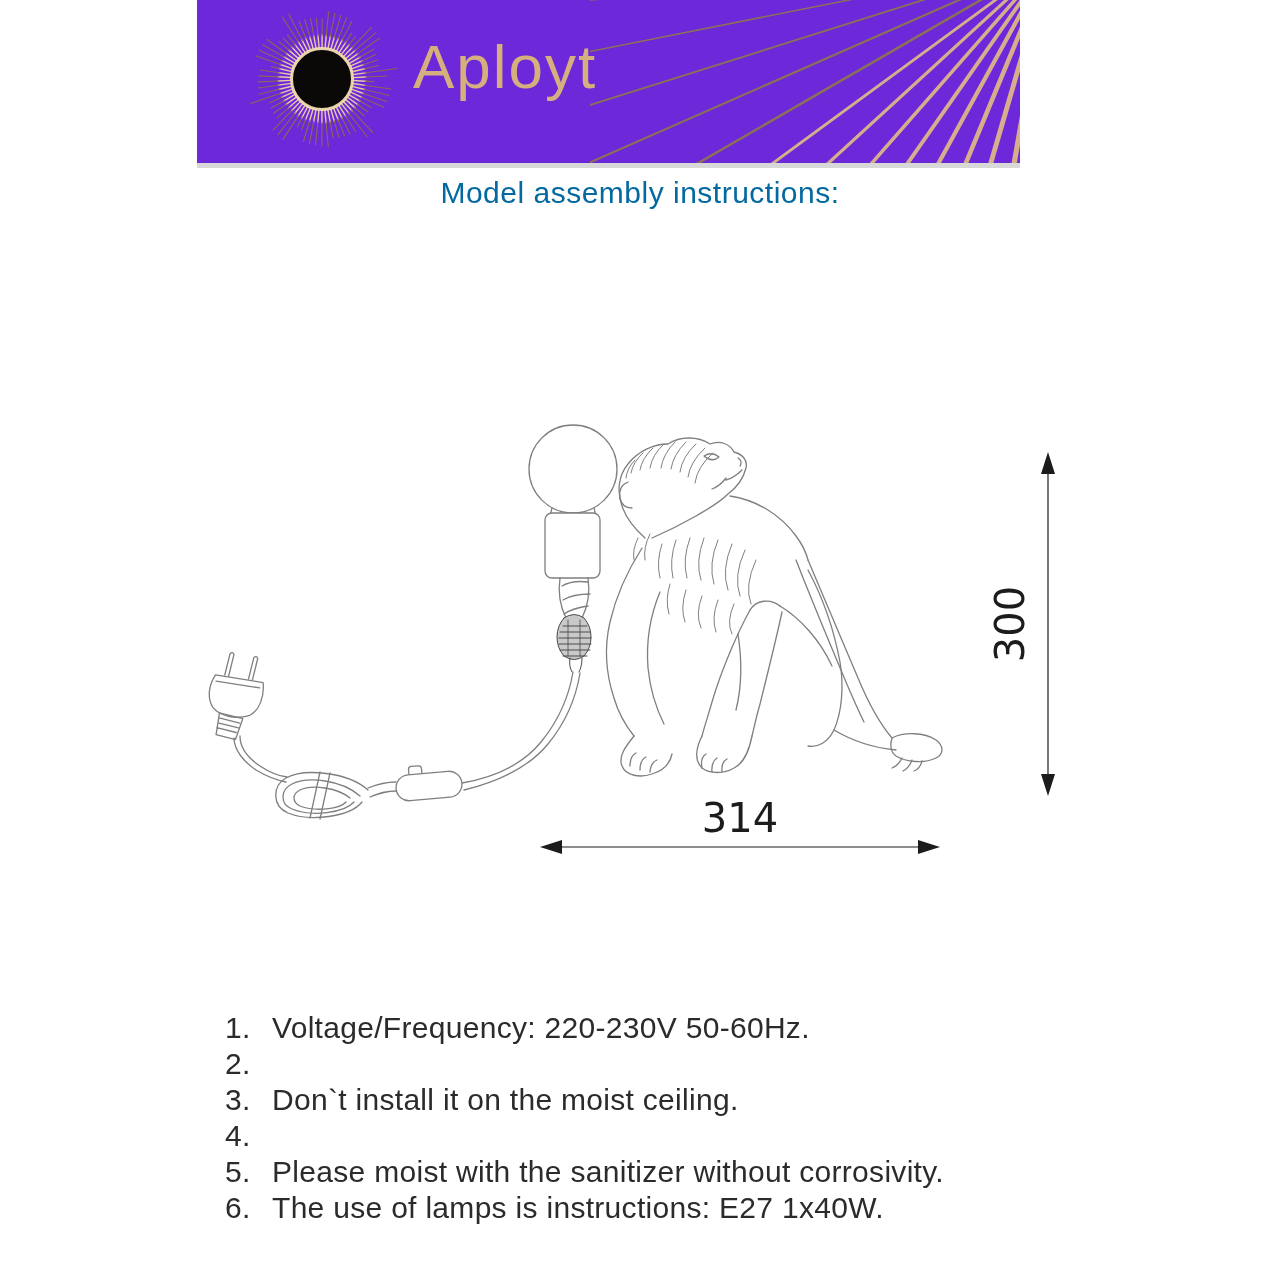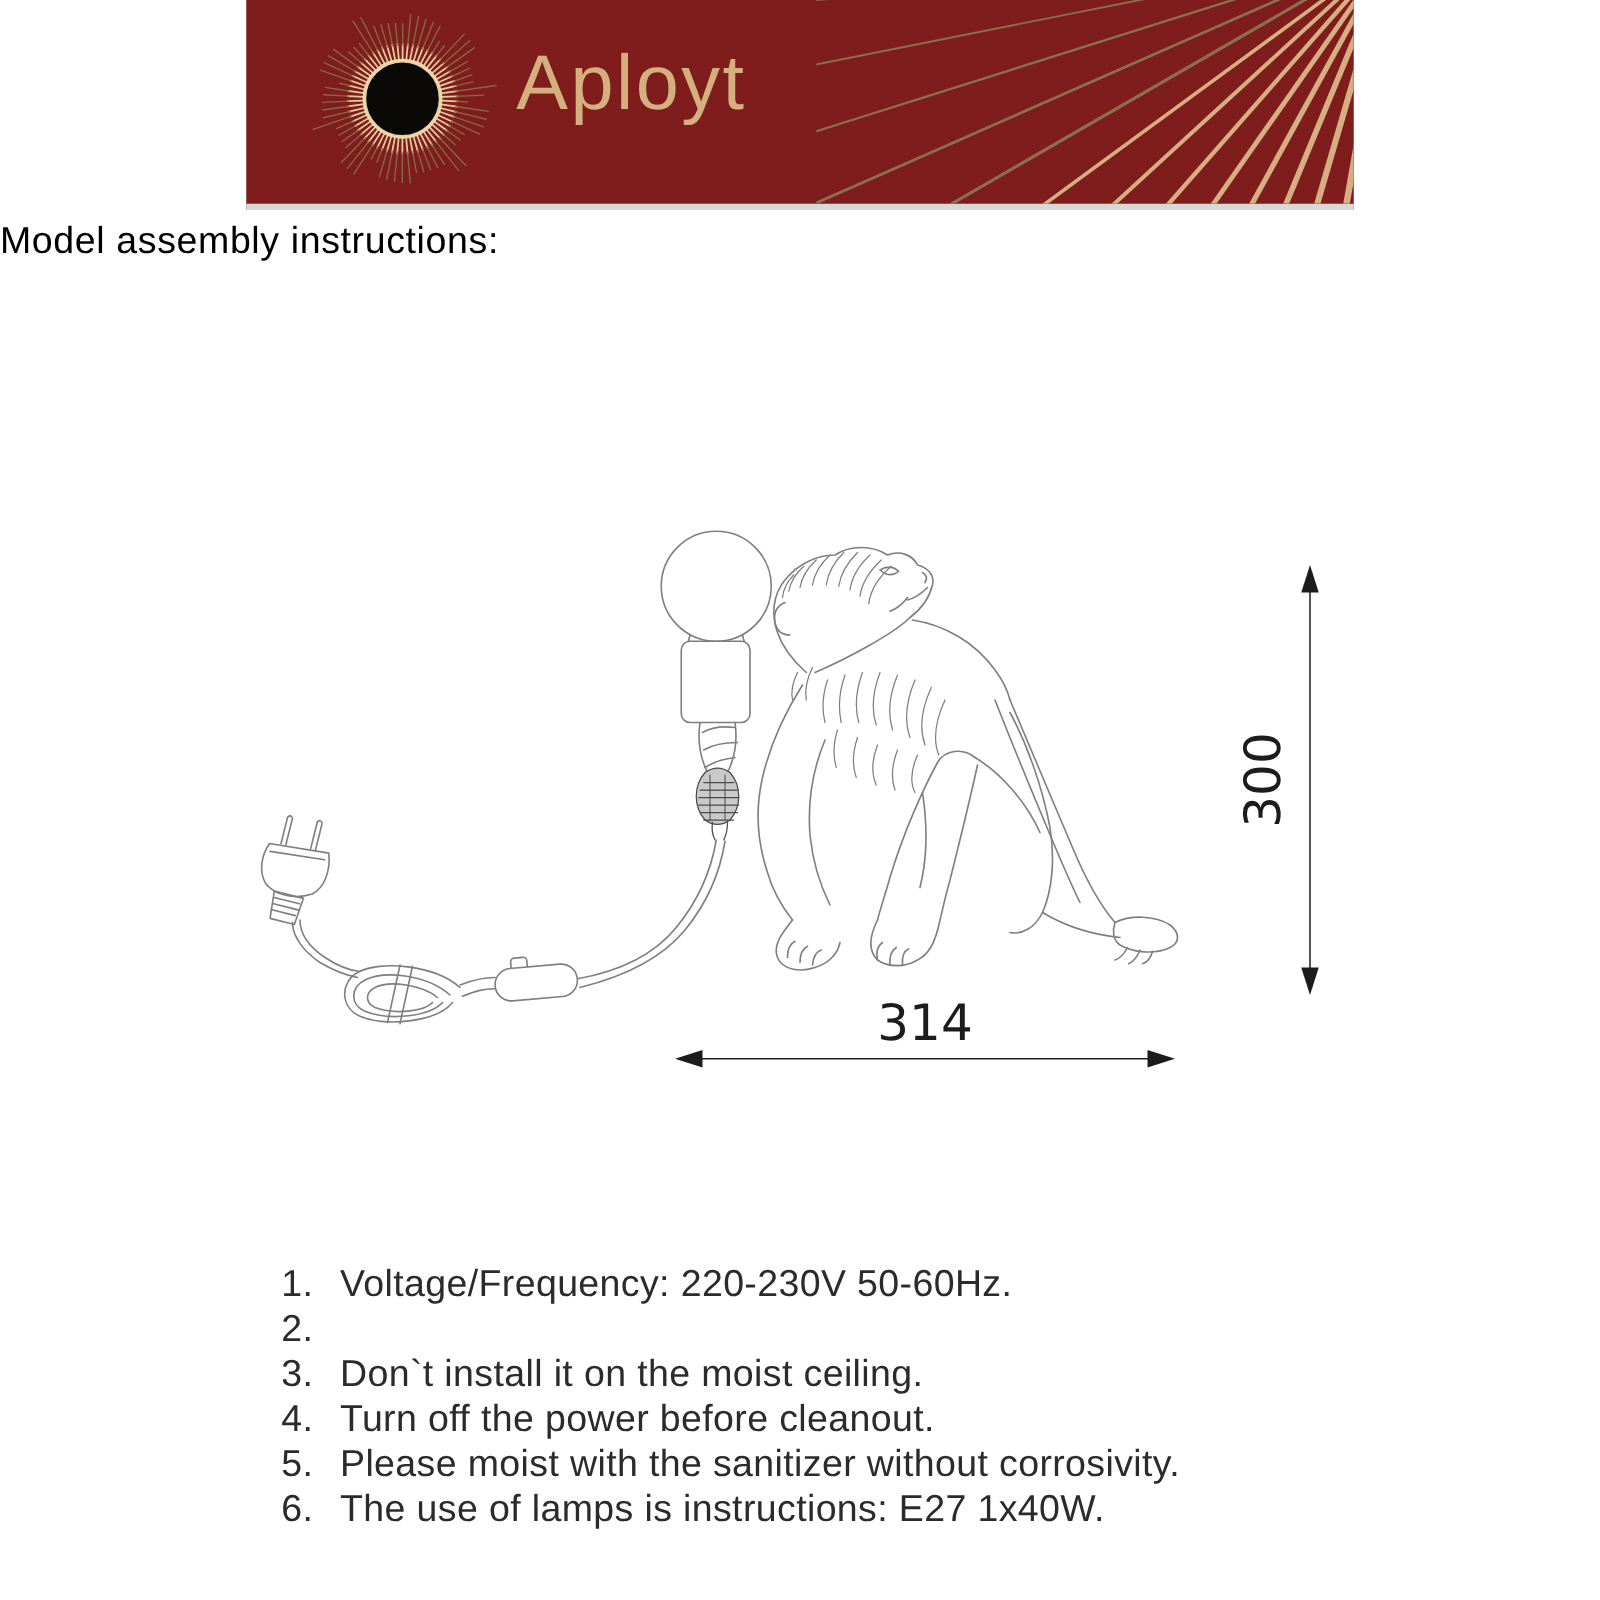--- a/index.html
+++ b/index.html
@@ -1,27 +1,27 @@
 <!DOCTYPE html>
 <html><head>
 <meta charset="utf-8">
 <style>
   html,body{margin:0;padding:0;background:#ffffff;}
   .page{position:relative;width:1280px;height:1280px;background:#ffffff;overflow:hidden;
         font-family:"Liberation Sans",sans-serif;color:#2d2d2d;}
   
-  .banner{position:absolute;left:197px;top:0;width:886px;height:163px;background:#7f1d1d;
+  .banner{position:absolute;left:197px;top:0;width:823px;height:163px;background:#6d28d9;
           border-bottom:5px solid #d8d8d8;overflow:hidden;}
   .starburst{position:absolute;left:40px;top:-3px;width:170px;height:170px;}
   .brand{position:absolute;left:216px;top:32px;font-size:62px;line-height:70px;
          color:#d5af7e;letter-spacing:2px;font-weight:400;}
   .corner-rays{position:absolute;right:0;top:0;width:430px;height:163px;}
   
-  .title-block{position:absolute;left:0;top:174px;width:1280px;text-align:left;
-               font-size:30px;line-height:37px;letter-spacing:0.5px;color:#000000;}
+  .title-block{position:absolute;left:0;top:174px;width:1280px;text-align:center;
+               font-size:30px;line-height:37px;letter-spacing:0.5px;color:#0369a1;}
   
   .diagram{position:absolute;left:190px;top:420px;width:900px;height:470px;}
   .diagram svg{display:block;}
   
   .instructions{position:absolute;left:225px;top:1010px;margin:0;padding:0;list-style:none;
                 font-size:30px;line-height:36px;letter-spacing:0.3px;color:#2b2b2b;}
   .instructions li{display:flex;}
   .instructions .num{width:47px;flex:0 0 47px;}
 </style>
 </head>
@@ -316,21 +316,20 @@
     </li>
     <li>
       <span class="num">2.</span>
     </li>
     <li>
       <span class="num">3.</span>
       <span class="txt">Don`t install it on the moist ceiling.</span>
     </li>
     <li>
       <span class="num">4.</span>
-      <span class="txt">Turn off the power before cleanout.</span>
     </li>
     <li>
       <span class="num">5.</span>
       <span class="txt">Please moist with the sanitizer without corrosivity.</span>
     </li>
     <li>
       <span class="num">6.</span>
       <span class="txt">The use of lamps is instructions: E27 1x40W.</span>
     </li>
   </ol>

